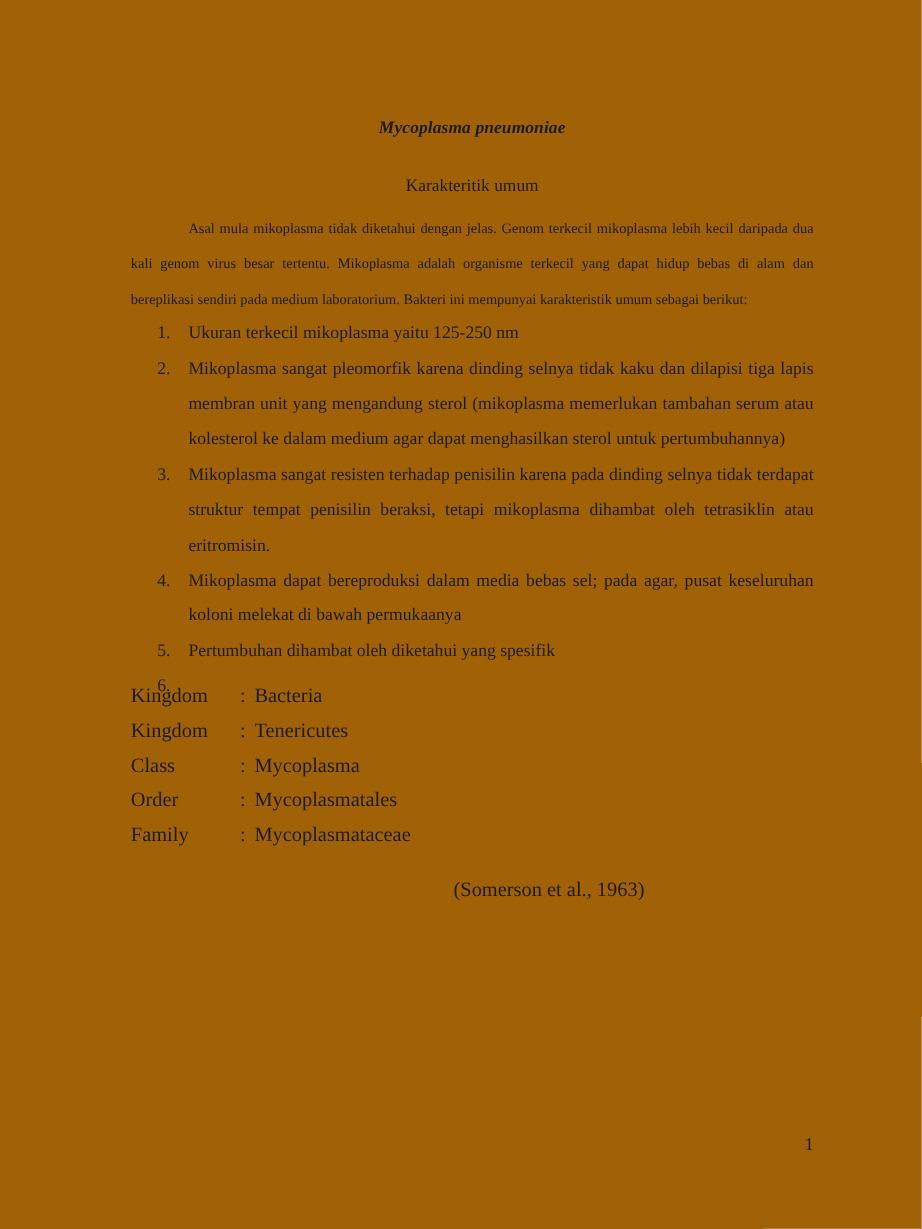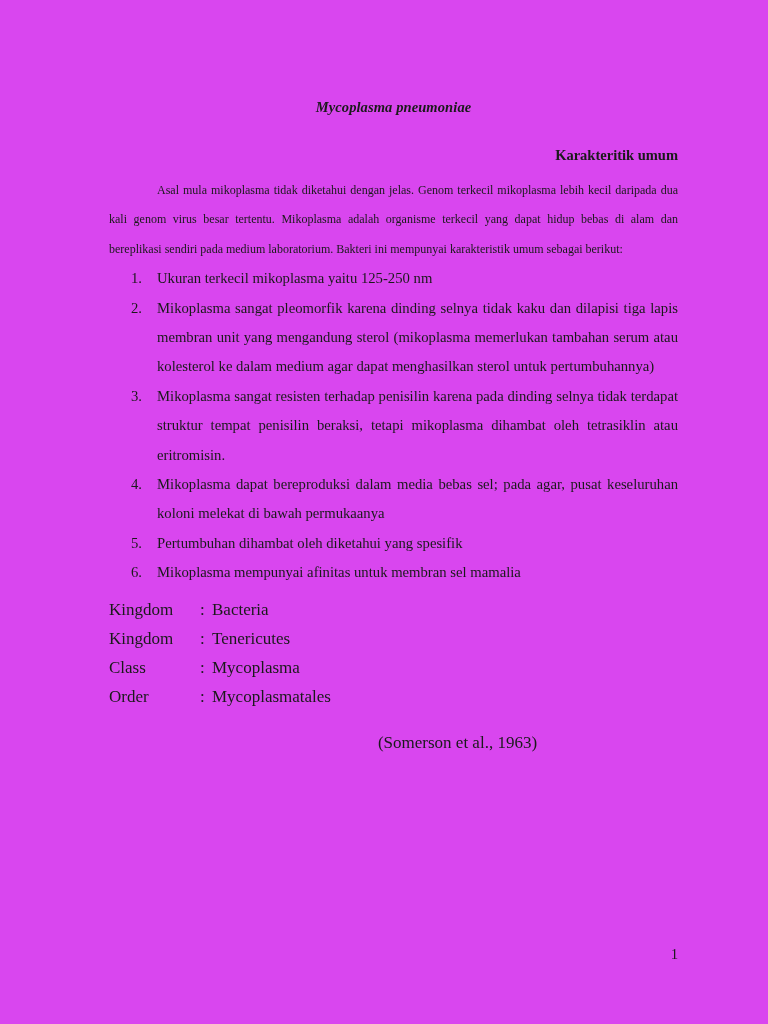--- a/index.html
+++ b/index.html
@@ -14,43 +14,43 @@
     font-family: "Liberation Serif", "DejaVu Serif", serif;
     color: #1a1a1a;
     overflow: hidden;
   }
   .page {
     position: absolute;
     left: 0;
     top: 0;
     width: 768px;
     height: 1024px;
-    background: #d946ef;
+    background: #a16207;
   }
   .content {
     position: absolute;
     left: 109px;
     top: 100px;
     width: 569px;
   }
   .doc-title {
     font-size: 14.5px;
     font-weight: bold;
     font-style: italic;
     text-align: center;
     line-height: 1.0;
     margin: 0 0 33px 0;
     letter-spacing: 0.1px;
   }
   .section-heading {
     font-size: 14.5px;
-    font-weight: bold;
+    font-weight: normal;
     line-height: 1.0;
     margin: 0 0 14px 0;
-    text-align: right;
+    text-align: center;
   }
   .body-para {
     font-size: 12px;
     line-height: 29.4px;
     text-align: justify;
     text-justify: inter-word;
     margin: 0;
     text-indent: 48px;
   }
   ol.num-list {
@@ -145,21 +145,20 @@
       <li>
         <span class="marker">4.</span>
         <span>Mikoplasma dapat bereproduksi dalam media bebas sel; pada agar, pusat keseluruhan koloni melekat di bawah permukaanya</span>
       </li>
       <li>
         <span class="marker">5.</span>
         <span>Pertumbuhan dihambat oleh diketahui yang spesifik</span>
       </li>
       <li>
         <span class="marker">6.</span>
-        <span>Mikoplasma mempunyai afinitas untuk membran sel mamalia</span>
       </li>
     </ol>
 
 
     <table class="taxonomy">
       <tbody>
         <tr>
           <td class="tax-label">Kingdom</td>
           <td class="tax-colon">:</td>
           <td class="tax-value">Bacteria</td>
@@ -172,20 +171,25 @@
         <tr>
           <td class="tax-label">Class</td>
           <td class="tax-colon">:</td>
           <td class="tax-value">Mycoplasma</td>
         </tr>
         <tr>
           <td class="tax-label">Order</td>
           <td class="tax-colon">:</td>
           <td class="tax-value">Mycoplasmatales</td>
         </tr>
+        <tr>
+          <td class="tax-label">Family</td>
+          <td class="tax-colon">:</td>
+          <td class="tax-value">Mycoplasmataceae</td>
+        </tr>
       </tbody>
     </table>
 
     <div class="citation">(Somerson et al., 1963)</div>
 
   </div>
 
   <div class="page-number">1</div>
 </div>
 

